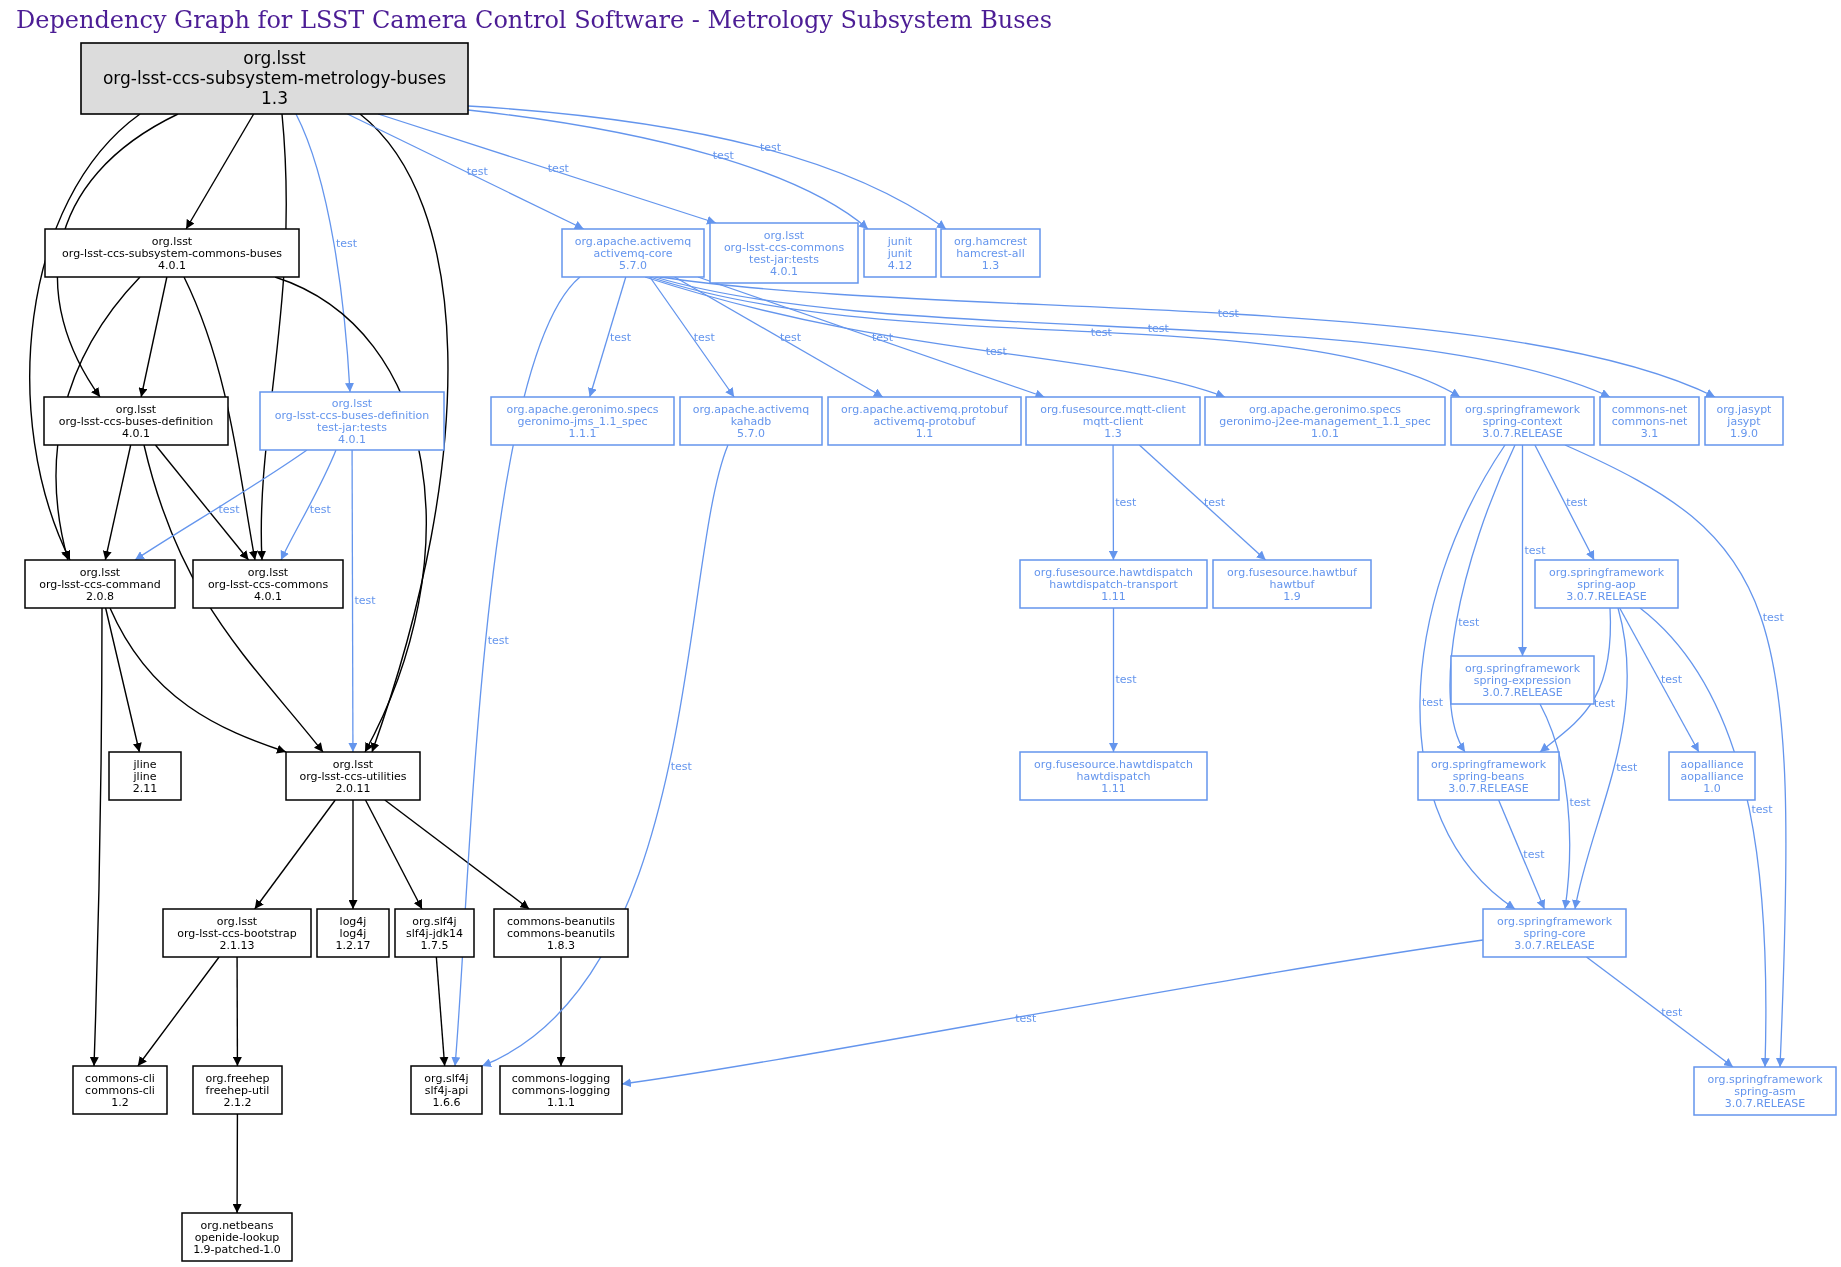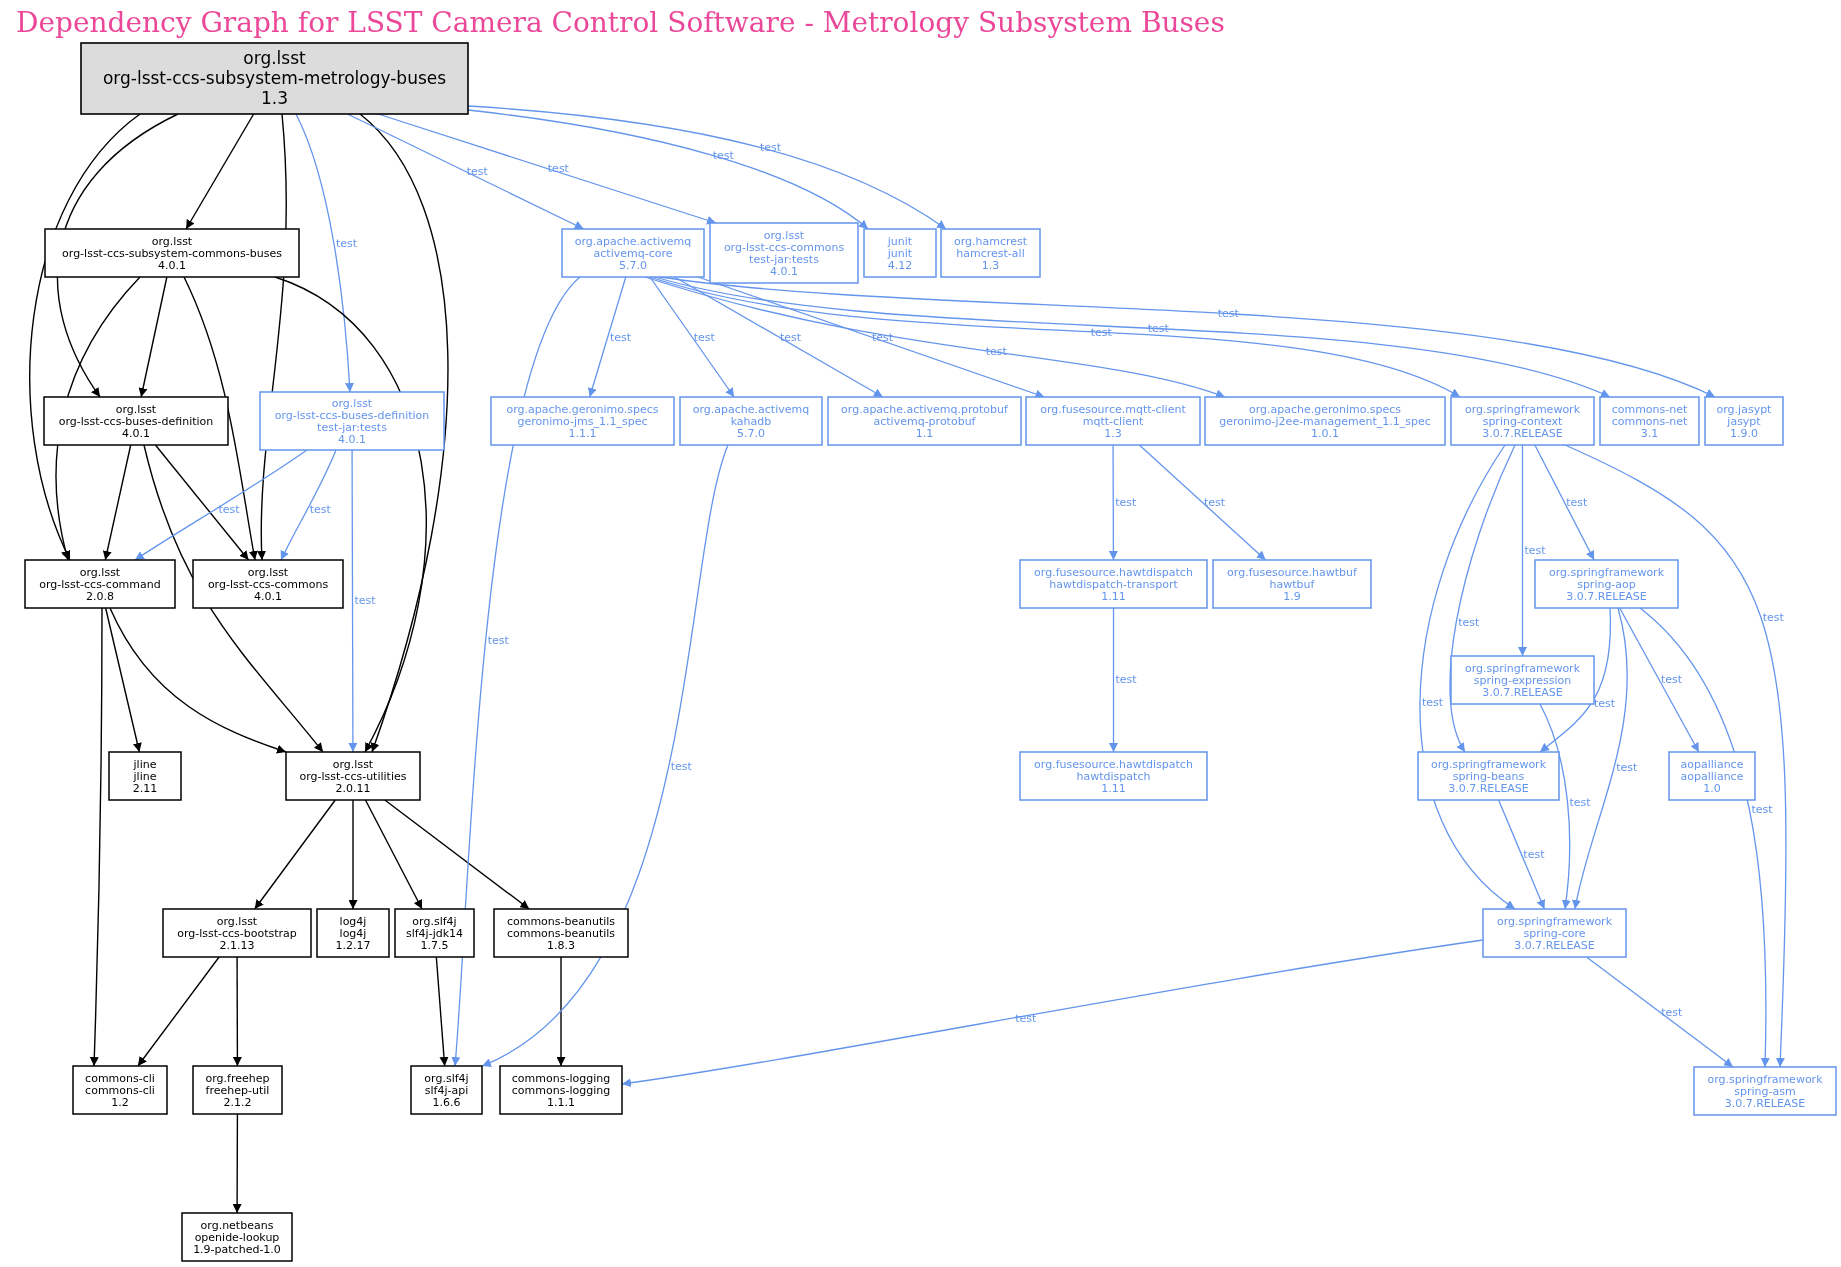--- a/index.html
+++ b/index.html
@@ -1,19 +1,19 @@
 <!DOCTYPE html>
 <html><head>
 <meta charset="utf-8">
 <style>
   html, body { margin: 0; padding: 0; background: #ffffff; }
   body { width: 1841px; height: 1267px; overflow: hidden; position: relative; }
   #title {
     position: absolute; left: 16px; top: 6px;
-    font-family: "DejaVu Serif", serif; font-size: 28px; color: #ec4899;
+    font-family: "DejaVu Serif", serif; font-size: 24px; color: #4c1d95;
     white-space: nowrap;
   }
   #graph { position: absolute; left: 0; top: 0; }
   .node-text { font-family: "DejaVu Sans", sans-serif; }
   .edge-label { font-family: "DejaVu Sans", sans-serif; font-size: 11px; fill: #6495ed; }
 </style>
 </head>
 <body>
 
 <div id="title">Dependency Graph for LSST Camera Control Software - Metrology Subsystem Buses</div>

